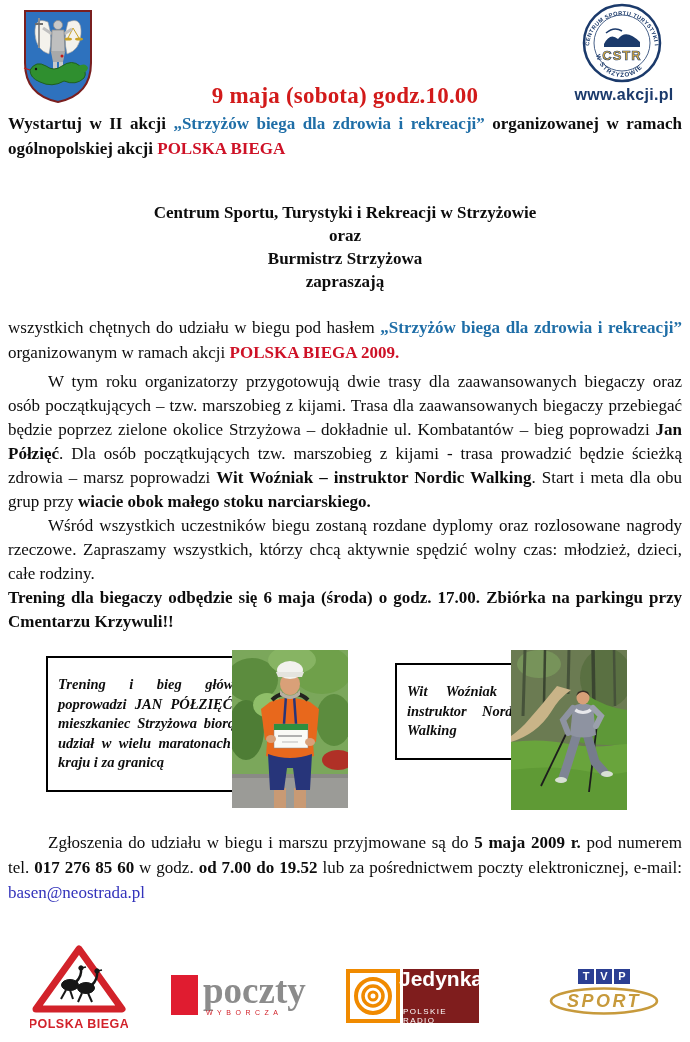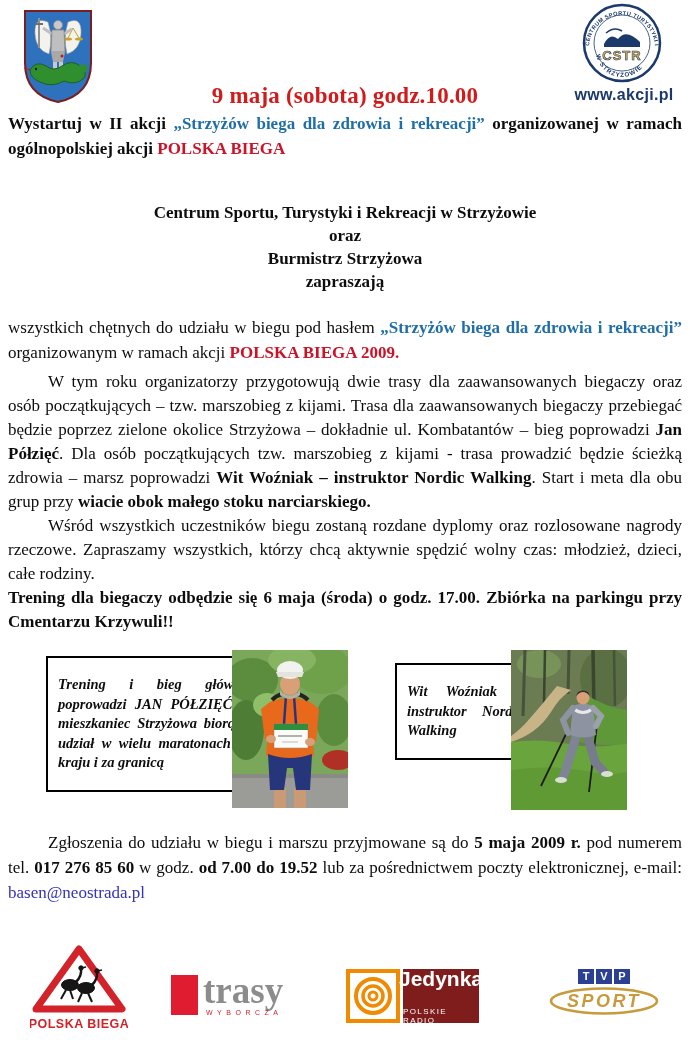--- a/index.html
+++ b/index.html
@@ -216,21 +216,21 @@
         <line x1="67" y1="28" x2="72" y2="27" stroke-width="1.5"></line>
         <line x1="52" y1="50" x2="48" y2="59" stroke-width="2"></line>
         <line x1="58" y1="50" x2="62" y2="59" stroke-width="2"></line>
       </g>
       <text x="49" y="85" text-anchor="middle" font-size="12.5" font-weight="bold" fill="#D2222A" font-family="Liberation Sans, sans-serif" letter-spacing="0.5">POLSKA BIEGA</text>
     </svg>
 
     <div class="logo-gazeta">
       <div class="gazeta-block"></div>
       <div class="gazeta-text">
-        <span class="gazeta-name">trasy</span>
+        <span class="gazeta-name">poczty</span>
         <span class="gazeta-sub">WYBORCZA</span>
       </div>
     </div>
 
     <div class="logo-jedynka">
       <svg class="jedynka-target" viewBox="0 0 54 54">
         <rect x="2" y="2" width="50" height="50" fill="#fff" stroke="#F08A00" stroke-width="4"></rect>
         <circle cx="27" cy="27" r="17" fill="none" stroke="#F08A00" stroke-width="4"></circle>
         <circle cx="27" cy="27" r="10" fill="none" stroke="#F08A00" stroke-width="3.5"></circle>
         <circle cx="27" cy="27" r="4" fill="none" stroke="#F08A00" stroke-width="3"></circle>

